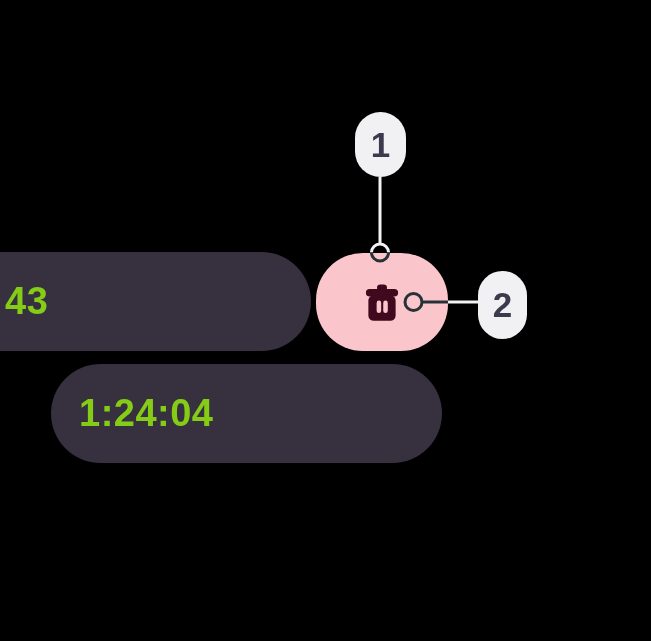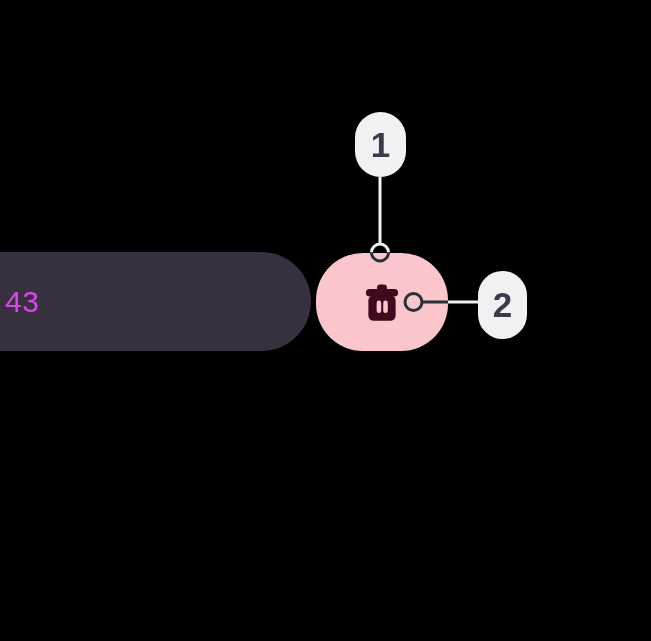--- a/index.html
+++ b/index.html
@@ -17,23 +17,23 @@
   }
   .pill {
     position: absolute;
     background: #36303F;
     border-radius: 49.5px;
     display: flex;
     align-items: center;
     box-sizing: border-box;
   }
   .pill-text {
-    color: #d946ef;
-    font-size: 30px;
-    font-weight: 400;
+    color: #84cc16;
+    font-size: 38px;
+    font-weight: 700;
     letter-spacing: 0.5px;
     white-space: nowrap;
   }
   .pill-partial {
     left: -250px;
     top: 252px;
     width: 561px;
     height: 99px;
     padding-left: 255px;
   }
@@ -112,20 +112,23 @@
 
       <rect x="3.5" y="6.5" width="39" height="9" rx="4.5" fill="#400A1E"></rect>
 
       <rect x="6.5" y="14" width="33" height="31" rx="6.5" fill="#400A1E"></rect>
 
       <rect x="16.5" y="20.5" width="5.5" height="15" rx="2.75" fill="#FAC6CB"></rect>
       <rect x="24.5" y="20.5" width="5.5" height="15" rx="2.75" fill="#FAC6CB"></rect>
     </svg>
   </button>
 
+  <div class="pill pill-main">
+    <span class="pill-text">1:24:04</span>
+  </div>
 
   <svg class="overlay" viewBox="0 0 651 641" aria-hidden="true">
 
     <line x1="380" y1="177" x2="380" y2="243.5" stroke="#F4F3F4" stroke-width="3"></line>
     <path d="M 371.5 252.5 A 8.5 8.5 0 0 1 388.5 252.5" fill="none" stroke="#F4F3F4" stroke-width="3"></path>
     <path d="M 371.5 252.5 A 8.5 8.5 0 0 0 388.5 252.5" fill="none" stroke="#263238" stroke-width="3"></path>
 
     <circle cx="413.5" cy="302" r="8.5" fill="none" stroke="#263238" stroke-width="3"></circle>
     <line x1="422" y1="302" x2="448" y2="302" stroke="#263238" stroke-width="3"></line>
     <line x1="448" y1="302" x2="478" y2="302" stroke="#F4F3F4" stroke-width="3"></line>

